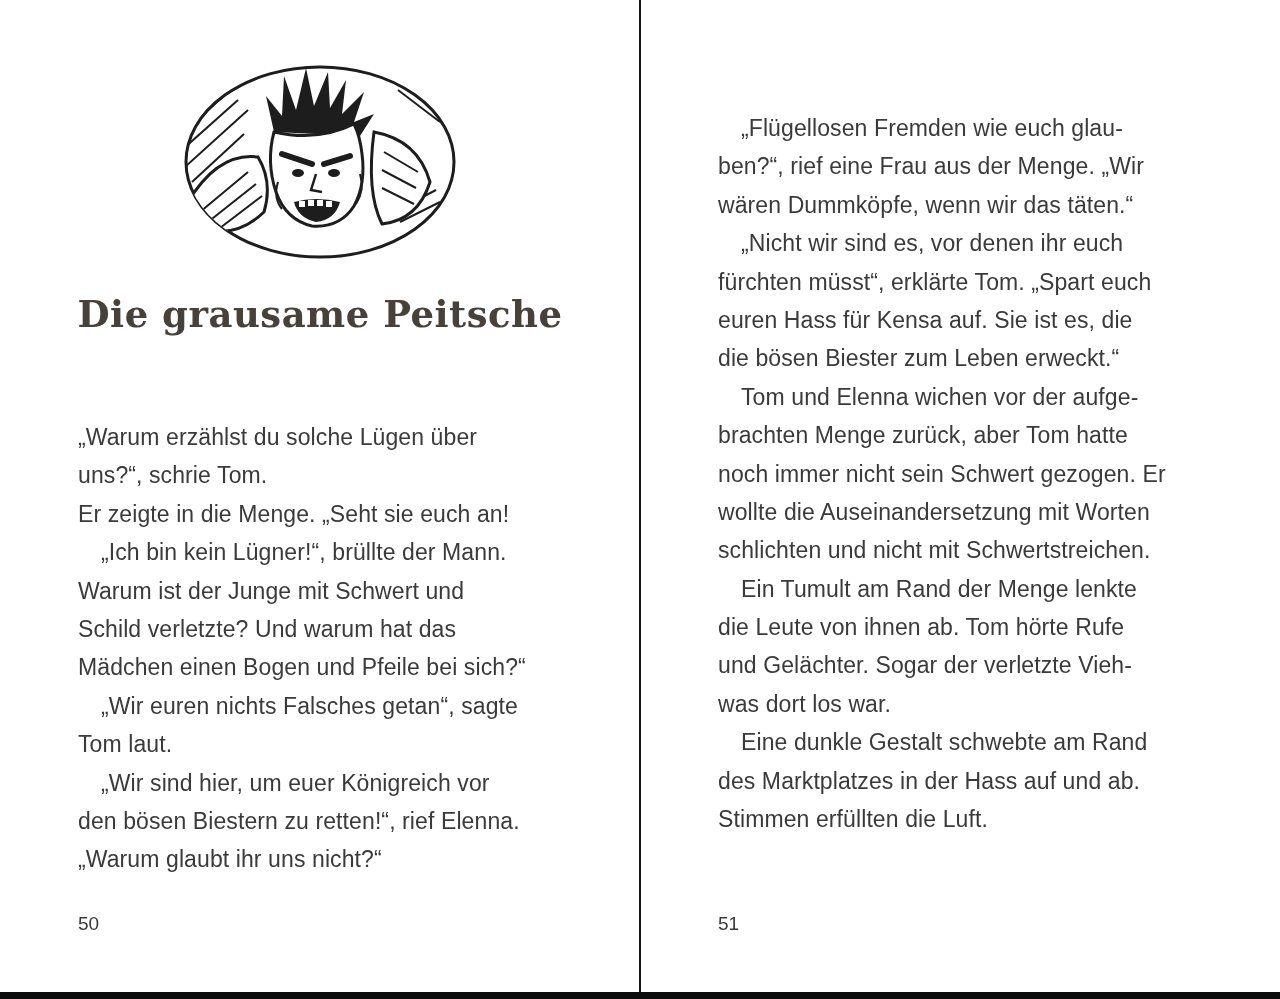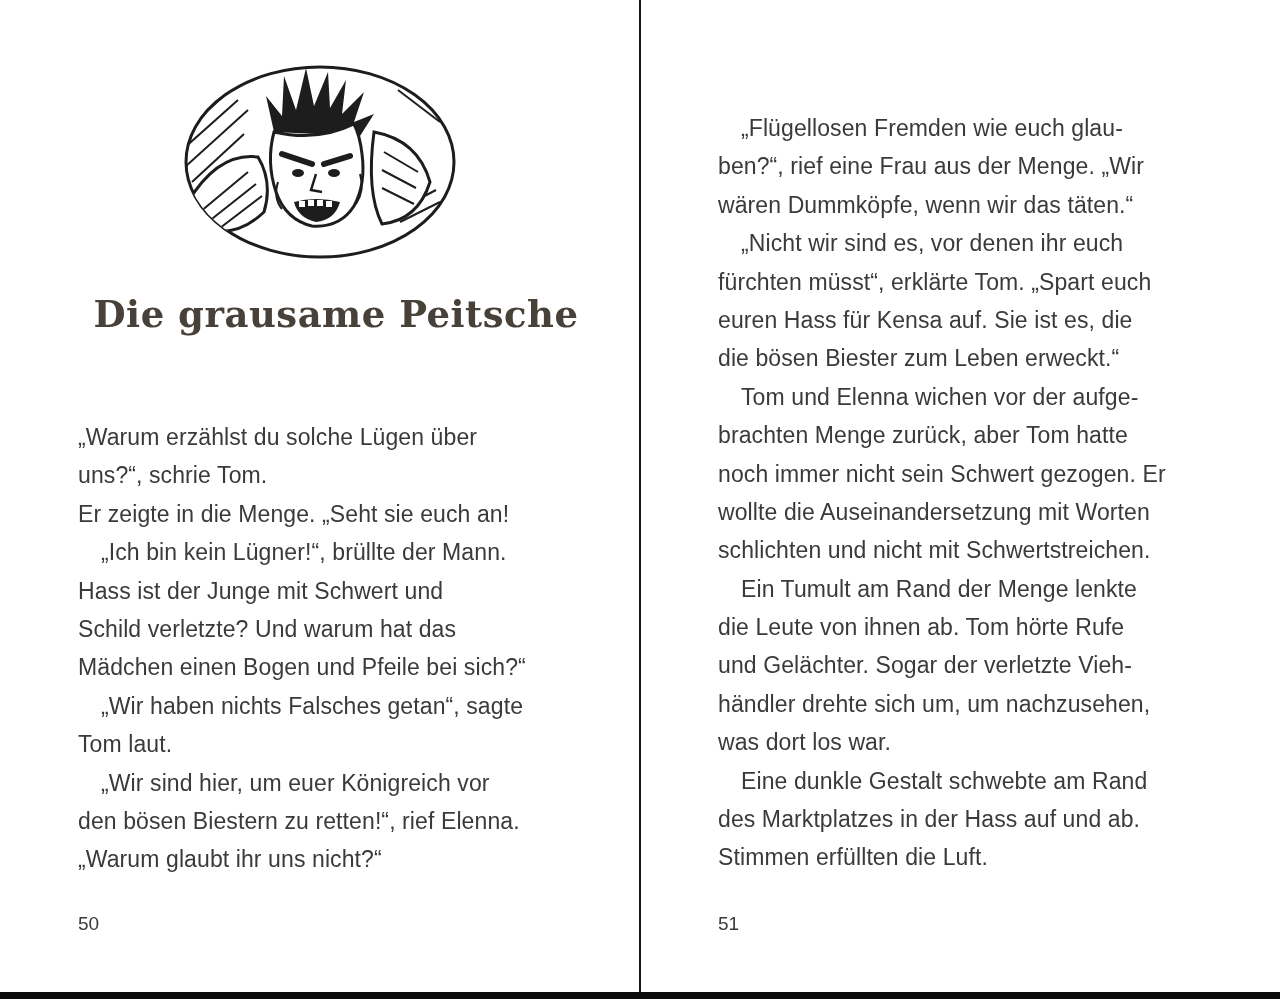--- a/index.html
+++ b/index.html
@@ -13,21 +13,21 @@
   .bottom-bar {
     position:absolute; left:0; bottom:0; width:1280px; height:7px; background:#0b0b0b;
   }
   .illustration {
     position:absolute; left:178px; top:62px; width:285px; height:205px;
   }
   .illustration svg { width:100%; height:100%; display:block; }
   .chapter-title {
     position:absolute; left:0; top:292px; width:640px; margin:0;
     text-align:center; font-family:"DejaVu Serif", serif;
-    font-size:37px; font-weight:700; color:#474139; letter-spacing:0.5px;padding-left:16px;
+    font-size:37px; font-weight:700; color:#474139; letter-spacing:0.5px;
   }
   .body-text {
     position:absolute; font-size:23px; line-height:38.4px;
     color:#3a3a3a; letter-spacing:0.1px; white-space:nowrap;
   }
   #left-lines  { left:78px;  top:418px; width:505px; }
   #right-lines { left:718px; top:109px; width:476px; }
   .line { height:38.4px; }
   .line.indent { padding-left:23px; }
   .page-number {
@@ -87,24 +87,24 @@
       </svg>
     </div>
 
     <h1 class="chapter-title">Die grausame Peitsche</h1>
 
     <div class="body-text" id="left-lines">
         <div class="line">„Warum erzählst du solche Lügen über</div>
         <div class="line">uns?“, schrie Tom.</div>
         <div class="line">Er zeigte in die Menge. „Seht sie euch an!</div>
         <div class="line indent">„Ich bin kein Lügner!“, brüllte der Mann.</div>
-        <div class="line">Hass ist der Junge mit Schwert und</div>
+        <div class="line">Warum ist der Junge mit Schwert und</div>
         <div class="line">Schild verletzte? Und warum hat das</div>
         <div class="line">Mädchen einen Bogen und Pfeile bei sich?“</div>
-        <div class="line indent">„Wir haben nichts Falsches getan“, sagte</div>
+        <div class="line indent">„Wir euren nichts Falsches getan“, sagte</div>
         <div class="line">Tom laut.</div>
         <div class="line indent">„Wir sind hier, um euer Königreich vor</div>
         <div class="line">den bösen Biestern zu retten!“, rief Elenna.</div>
         <div class="line">„Warum glaubt ihr uns nicht?“</div>
       </div>
 
     <div class="page-number num-left">50</div>
   </div>
 
   <div class="divider"></div>
@@ -119,21 +119,20 @@
         <div class="line">euren Hass für Kensa auf. Sie ist es, die</div>
         <div class="line">die bösen Biester zum Leben erweckt.“</div>
         <div class="line indent">Tom und Elenna wichen vor der aufge-</div>
         <div class="line">brachten Menge zurück, aber Tom hatte</div>
         <div class="line">noch immer nicht sein Schwert gezogen. Er</div>
         <div class="line">wollte die Auseinandersetzung mit Worten</div>
         <div class="line">schlichten und nicht mit Schwertstreichen.</div>
         <div class="line indent">Ein Tumult am Rand der Menge lenkte</div>
         <div class="line">die Leute von ihnen ab. Tom hörte Rufe</div>
         <div class="line">und Gelächter. Sogar der verletzte Vieh-</div>
-        <div class="line">händler drehte sich um, um nachzusehen,</div>
         <div class="line">was dort los war.</div>
         <div class="line indent">Eine dunkle Gestalt schwebte am Rand</div>
         <div class="line">des Marktplatzes in der Hass auf und ab.</div>
         <div class="line">Stimmen erfüllten die Luft.</div>
       </div>
     <div class="page-number num-right">51</div>
   </div>
 
   <div class="bottom-bar"></div>
 </div>

